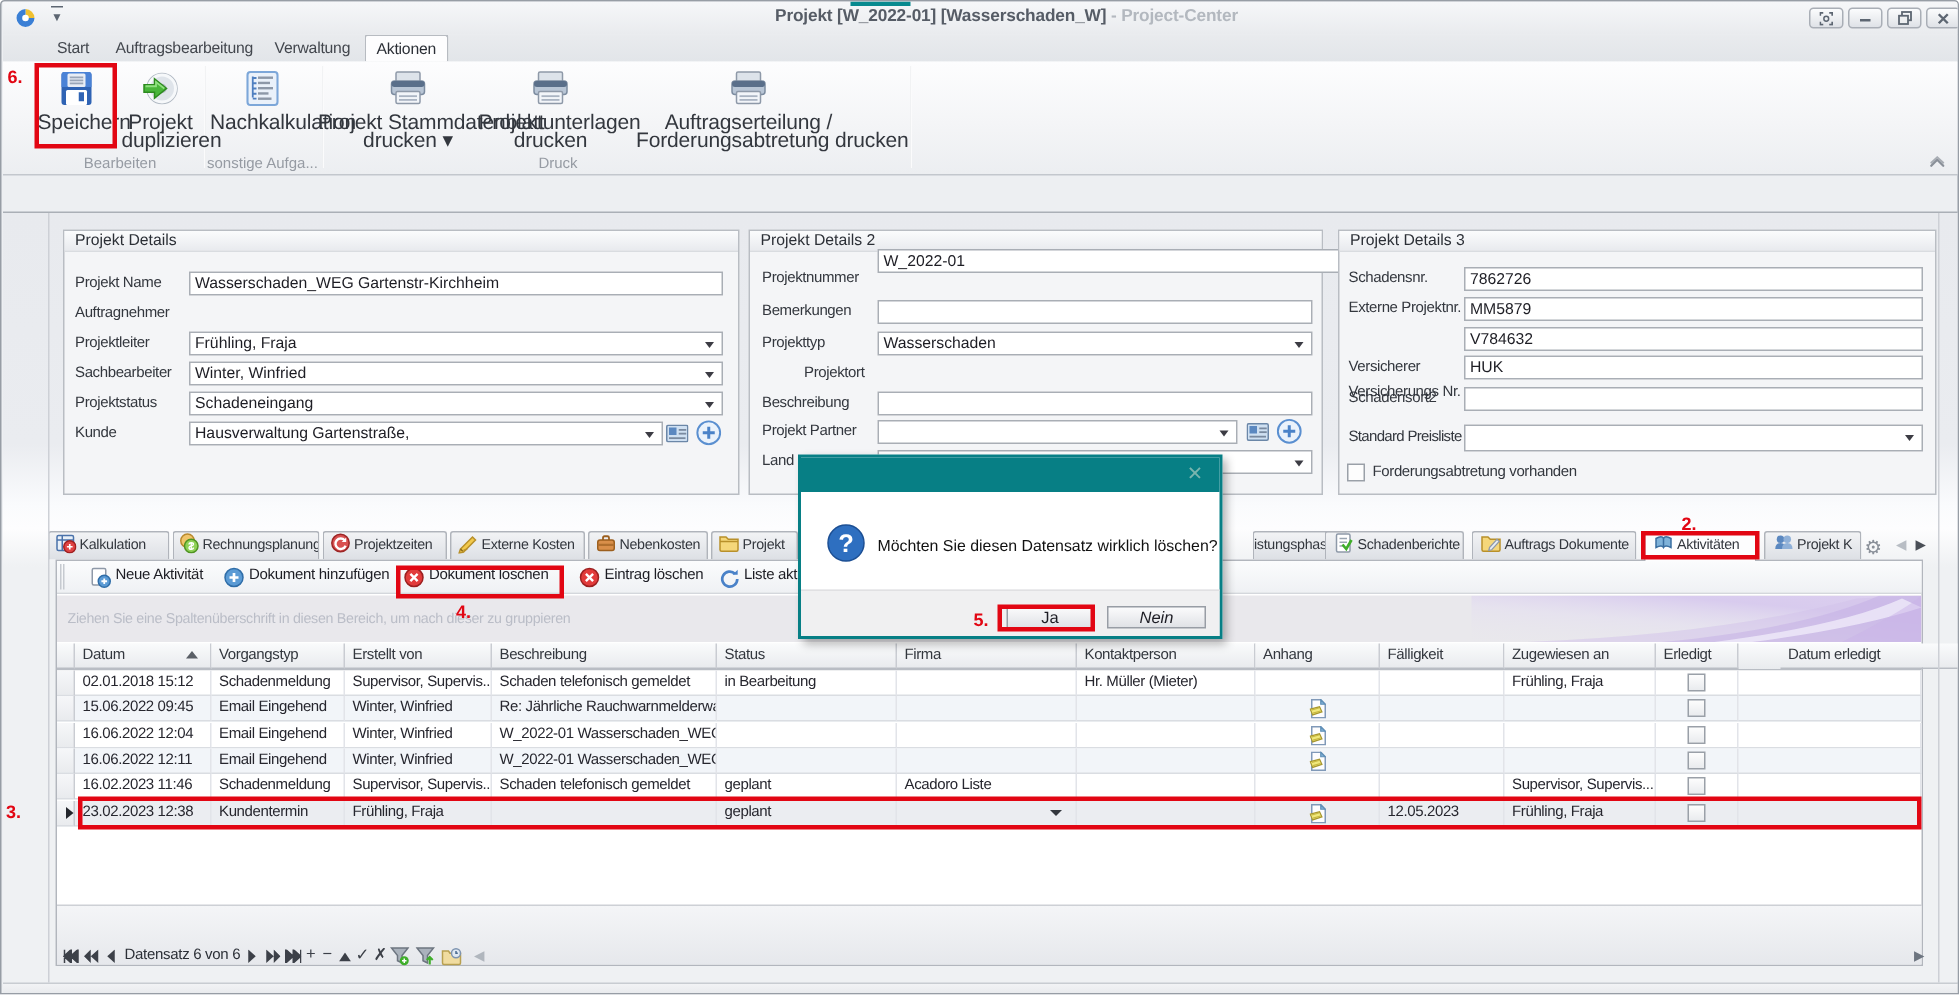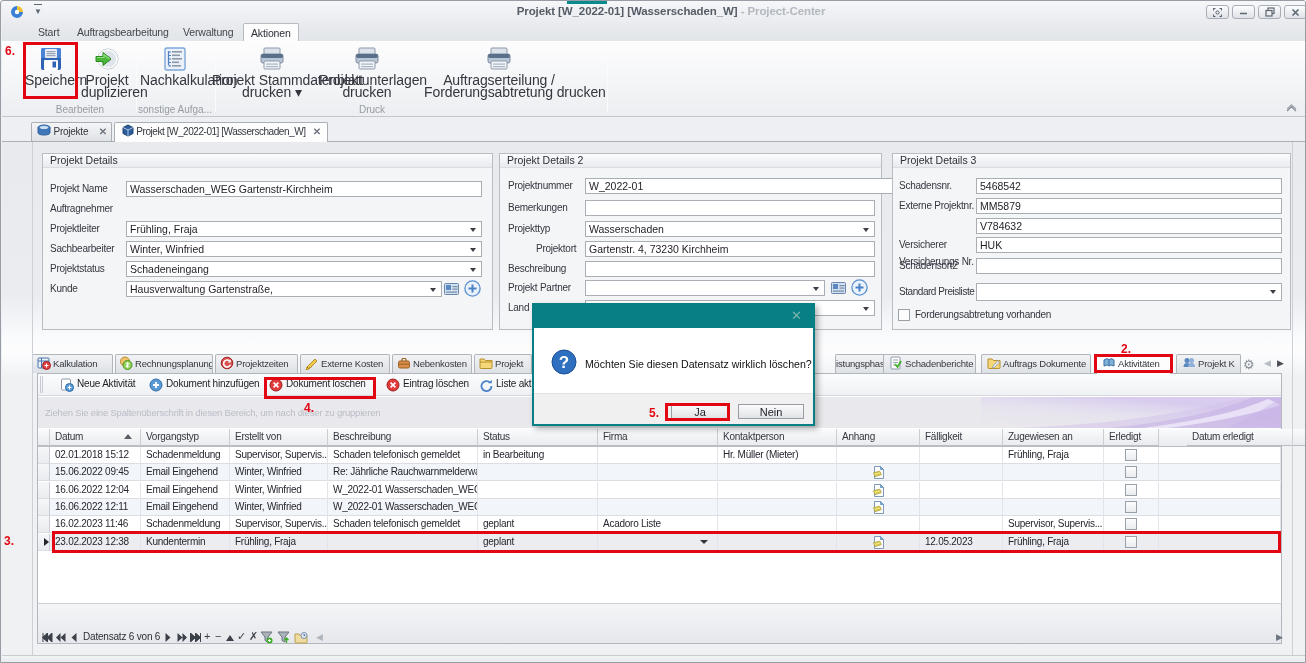--- a/index.html
+++ b/index.html
@@ -183,31 +183,20 @@
       </g>
       <g id="attach">
         <path d="M1.5 0.5 h6 l3 3 v9 h-9z" fill="#fdfdfe" stroke="#8099b8" stroke-width="1"></path>
         <path d="M7.5 0.5 l3 3 h-3z" fill="#7fb0d8" stroke="#5f90b8" stroke-width="0.8"></path>
         <path d="M0.5 6.8 l6.2-1.6 1.6 3.4 -6.2 2z" fill="#f0e87c" stroke="#a89830" stroke-width="0.8"></path>
         <path d="M1.6 7.2 l4.6-1.2 M2.4 9.4 l5-1.4" stroke="#c8b840" stroke-width="0.8"></path>
       </g>
     </defs>
   </svg>
 
-  <div id="doctabs">
-    <div class="dtab" style="left:29px;width:81px;padding:0 5px;"><svg width="14" height="13" viewBox="0 0 14 13" style="vertical-align:-2px">
-          <ellipse cx="7" cy="3.5" rx="6" ry="2.5" fill="#6aa2d8" stroke="#2f5f9e"></ellipse>
-          <path d="M1 3.5 v5 q0 2.5 6 2.5 q6 0 6-2.5 v-5" fill="#3f76b8" stroke="#2f5f9e"></path>
-          <ellipse cx="7" cy="3.5" rx="4" ry="1.5" fill="#cfe2f4"></ellipse>
-        </svg> Projekte <span class="dclose" style="margin-left:8px">✕</span></div>
-    <div class="dtab active" style="left:112px;width:214px;padding:0 7px;"><svg width="12" height="13" viewBox="0 0 12 13" style="vertical-align:-2px">
-          <path d="M1 3.5 L6 1 l5 2.5 v6 L6 12 1 9.5z" fill="#2b5d9b" stroke="#1c3f6e"></path>
-          <path d="M1 3.5 L6 6 l5-2.5 M6 6 v6" stroke="#cfe2f4" stroke-width="0.8" fill="none"></path>
-        </svg> Projekt [W_2022-01] [Wasserschaden_W] <span class="dclose" style="margin-left:5px">✕</span></div>
-  </div>
   <div id="docline"></div>
 
   <div id="content"></div>
 
   <div class="panel" style="left:41px;top:152px;width:451px;height:177px;">
     <div class="phead">Projekt Details</div>
     <div class="flabel" style="left:7px;top:27px;">Projekt Name</div>
     <div class="finput" style="left:83px;top:27px;width:356px;">Wasserschaden_WEG Gartenstr-Kirchheim</div>
     <div class="flabel" style="left:7px;top:47px;">Auftragnehmer</div>
     <div class="flabel" style="left:7px;top:67px;">Projektleiter</div>
@@ -227,27 +216,26 @@
       </svg>
     <svg class="abs" style="left:421px;top:126px" width="17" height="17" viewBox="0 0 17 17">
         <circle cx="8.5" cy="8.5" r="7.6" fill="#eaf2fb" stroke="#5a8fd0" stroke-width="1.3"></circle>
         <path d="M8.5 4.5 v8 M4.5 8.5 h8" stroke="#4a82c8" stroke-width="2"></path>
       </svg>
   </div>
 
   <div class="panel" style="left:498px;top:152px;width:383px;height:177px;">
     <div class="phead">Projekt Details 2</div>
     <div class="flabel" style="left:8px;top:24px;">Projektnummer</div>
-    <div class="finput" style="left:85px;top:24px;width:344px;">W_2022-01</div>
+    <div class="finput" style="left:85px;top:12px;width:344px;">W_2022-01</div>
     <div class="flabel" style="left:8px;top:46px;">Bemerkungen</div>
     <div class="finput" style="left:85px;top:46px;width:290px;"></div>
     <div class="flabel" style="left:8px;top:67px;">Projekttyp</div>
     <div class="finput combo" style="left:85px;top:67px;width:290px;">Wasserschaden</div>
     <div class="flabel" style="left:8px;top:87px;padding-left:28px;">Projektort</div>
-    <div class="finput" style="left:85px;top:87px;width:290px;">Gartenstr. 4, 73230 Kirchheim</div>
     <div class="flabel" style="left:8px;top:107px;">Beschreibung</div>
     <div class="finput" style="left:85px;top:107px;width:290px;"></div>
     <div class="flabel" style="left:8px;top:126px;">Projekt Partner</div>
     <div class="finput combo" style="left:85px;top:126px;width:240px;"></div>
     <svg class="abs" style="left:331px;top:128px" width="15" height="12" viewBox="0 0 15 12">
         <rect x="0.5" y="0.5" width="14" height="11" rx="1" fill="#cfe0f2" stroke="#6b87a8"></rect>
         <rect x="2" y="2" width="5" height="5" fill="#5b88c0"></rect>
         <rect x="8.5" y="3" width="5" height="1.2" fill="#7a8aa0"></rect>
         <rect x="8.5" y="5.5" width="5" height="1.2" fill="#7a8aa0"></rect>
         <rect x="2" y="8.5" width="11" height="1.2" fill="#7a8aa0"></rect>
@@ -256,21 +244,21 @@
         <circle cx="8.5" cy="8.5" r="7.6" fill="#eaf2fb" stroke="#5a8fd0" stroke-width="1.3"></circle>
         <path d="M8.5 4.5 v8 M4.5 8.5 h8" stroke="#4a82c8" stroke-width="2"></path>
       </svg>
     <div class="flabel" style="left:8px;top:146px;">Land</div>
     <div class="finput combo" style="left:85px;top:146px;width:290px;"></div>
   </div>
 
   <div class="panel" style="left:891px;top:152px;width:399px;height:177px;">
     <div class="phead">Projekt Details 3</div>
     <div class="flabel" style="left:6px;top:24px;">Schadensnr.</div>
-    <div class="finput" style="left:83px;top:24px;width:306px;">5468542</div>
+    <div class="finput" style="left:83px;top:24px;width:306px;">7862726</div>
     <div class="flabel" style="left:6px;top:44px;">Externe Projektnr.</div>
     <div class="finput" style="left:83px;top:44px;width:306px;">MM5879</div>
     <div class="flabel" style="left:6px;top:64px;margin-top:36px;">Versicherungs Nr.</div>
     <div class="finput" style="left:83px;top:64px;width:306px;">V784632</div>
     <div class="flabel" style="left:6px;top:83px;">Versicherer</div>
     <div class="finput" style="left:83px;top:83px;width:306px;">HUK</div>
     <div class="flabel" style="left:6px;top:104px;">Schadensort2</div>
     <div class="finput" style="left:83px;top:104px;width:306px;"></div>
     <div class="flabel" style="left:6px;top:130px;letter-spacing:-0.45px;">Standard Preisliste</div>
     <div class="finput combo" style="left:83px;top:129px;width:306px;height:18px;"></div>
@@ -559,21 +547,21 @@
     <div id="dlghead">
         <div id="dlgx">✕</div>
       </div>
     <svg class="abs" style="left:17px;top:44px" width="26" height="26" viewBox="0 0 26 26">
         <circle cx="13" cy="13" r="12" fill="#2e6fc0" stroke="#1c4f94" stroke-width="1"></circle>
         <text x="13" y="19" text-anchor="middle" font-size="17" font-weight="bold" fill="#fff" font-family="Liberation Sans">?</text>
       </svg>
     <div class="abs" style="left:51px;top:53px;color:#111;font-size:10.6px;white-space:nowrap;">Möchten Sie diesen Datensatz wirklich löschen?</div>
     <div id="dlgfoot">
       <div class="dlgbtn" style="left:137px;width:58px;">Ja</div>
-      <div class="dlgbtn" style="left:204px;width:66px;">Nein</div>
+      <div class="dlgbtn" style="left:204px;width:66px;font-style:italic;">Nein</div>
     </div>
   </div>
 
   <div class="redbox" style="left:22px;top:41px;width:55px;height:57px;"></div>
   <div class="rednum" style="left:4px;top:43px;">6.</div>
   <div class="redbox" style="left:263px;top:376px;width:112px;height:22px;"></div>
   <div class="rednum" style="left:303px;top:400px;">4.</div>
   <div class="redbox" style="left:1093px;top:353px;width:79px;height:19px;"></div>
   <div class="rednum" style="left:1120px;top:341px;">2.</div>
   <div class="redbox" style="left:51px;top:530px;width:1229px;height:22px;"></div>

